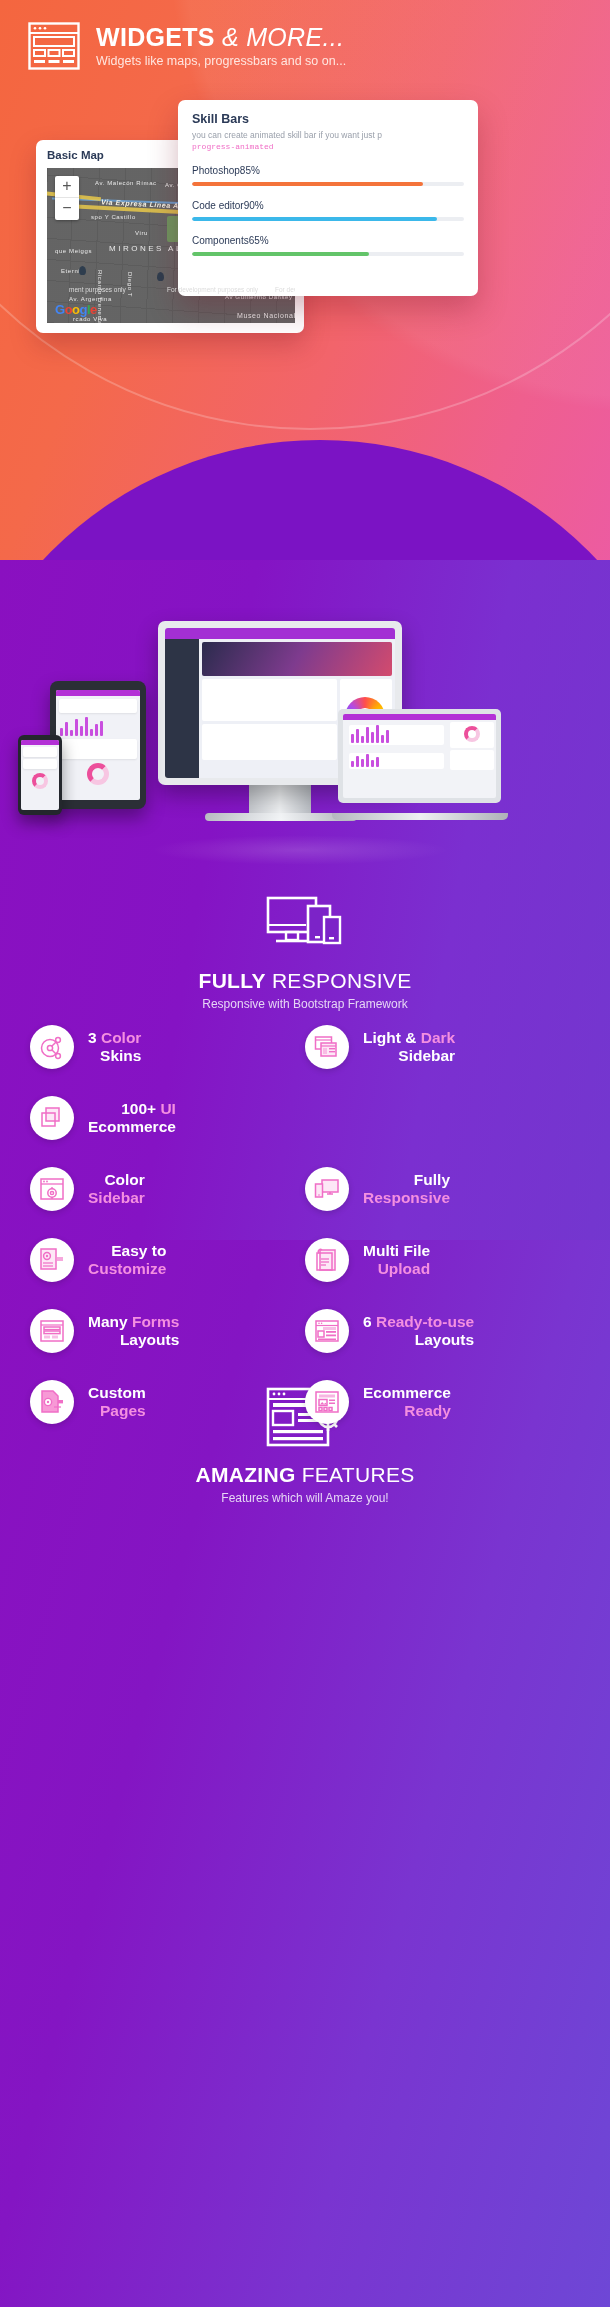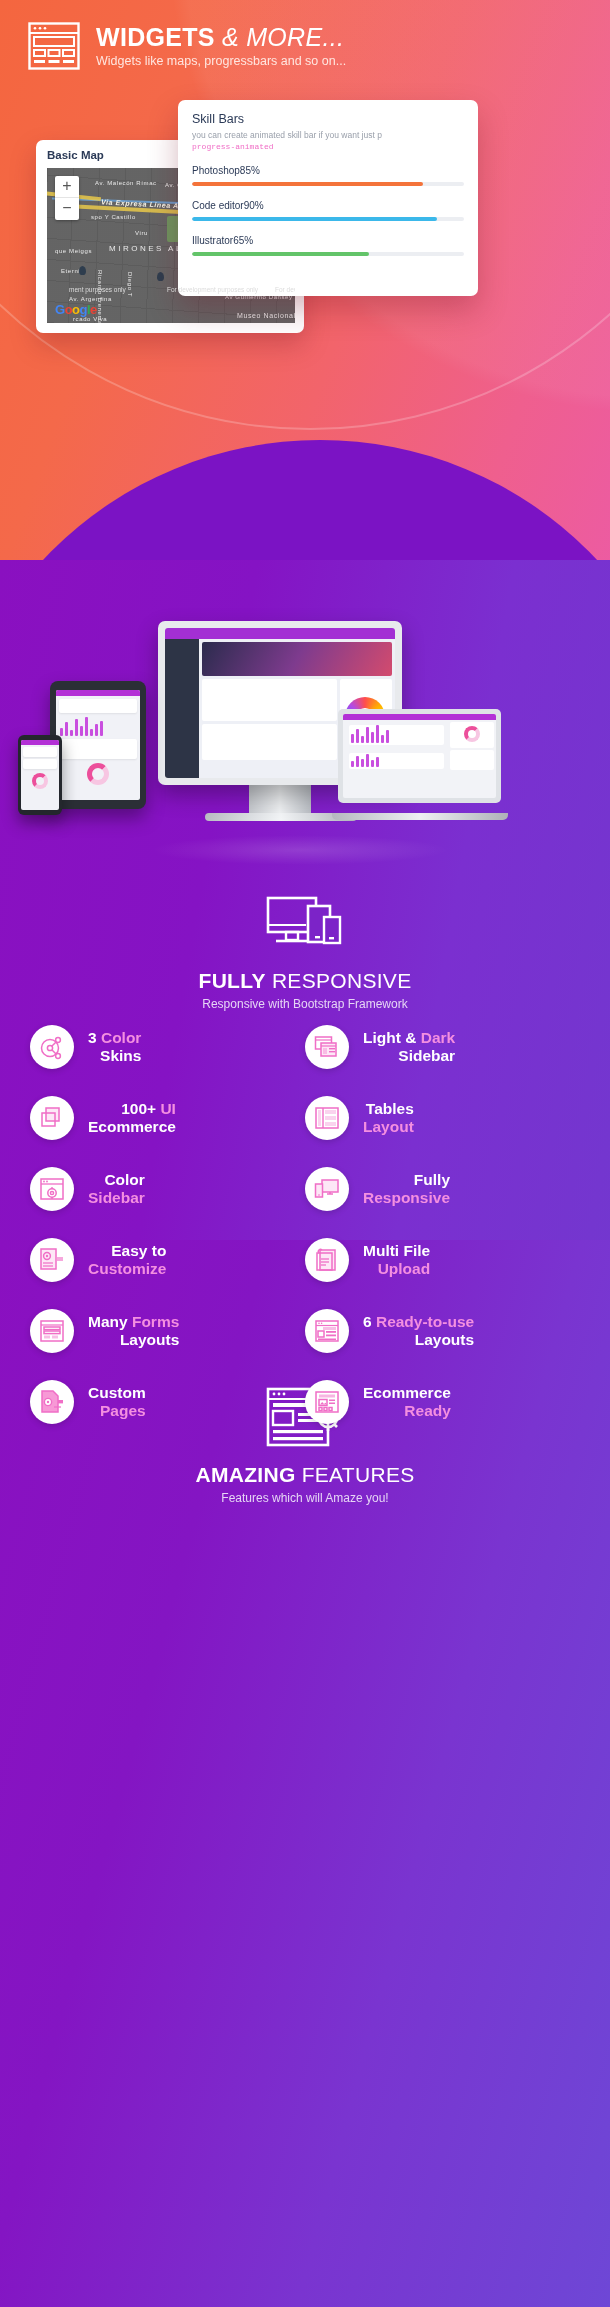--- a/index.html
+++ b/index.html
@@ -67,21 +67,21 @@
   .dev-note{ position:absolute; color:#dcdcdc; font-size:6.5px; white-space:nowrap; z-index:3;}
   .glogo{ position:absolute; left:8px; bottom:6px; font-size:13px; font-weight:bold; letter-spacing:-.5px; z-index:5;}
   .glogo i{font-style:normal;}
 
   
   .skill-card{
     position:absolute; left:178px; top:100px; width:300px; height:196px;
     background:#fff; border-radius:7px; box-shadow:0 14px 30px rgba(120,20,40,.3);
     padding:12px 14px; overflow:hidden;
   }
-  .skill-title{ font-size:12.5px; font-weight:normal; color:#2b3a57; }
+  .skill-title{ font-size:12.5px; font-weight:bold; color:#2b3a57; }
   .skill-desc{ font-size:8.5px; color:#9aa0ab; margin-top:4px; line-height:1.35; }
   .skill-code{ font-family:"Liberation Mono", monospace; font-size:8px; color:#f06ec6; margin-top:1px;}
   .skill-row{ margin-top:14px; }
   .skill-label{ font-size:10px; color:#2b3a57; }
   .skill-track{ margin-top:6px; height:4px; background:#eceef2; border-radius:3px; overflow:hidden;}
   .skill-fill{ height:100%; border-radius:3px; }
 
   
   .resp-sec{ position:absolute; left:0; top:560px; width:610px; height:720px;
     background:linear-gradient(100deg,#8a10c0 0%,#8513c4 35%,#7b2fd0 70%,#7337cf 100%); }
@@ -224,21 +224,21 @@
             <div class="skill-fill" id="sf0" style="width: 85%; background: rgb(244, 115, 58);"></div>
           </div>
       </div>
       <div class="skill-row">
         <div class="skill-label"><span>Code editor</span><span>90%</span></div>
         <div class="skill-track">
             <div class="skill-fill" id="sf1" style="width: 90%; background: rgb(59, 184, 234);"></div>
           </div>
       </div>
       <div class="skill-row">
-        <div class="skill-label"><span>Illustrator</span><span>65%</span></div>
+        <div class="skill-label"><span>Components</span><span>65%</span></div>
         <div class="skill-track">
             <div class="skill-fill" id="sf2" style="width: 65%; background: rgb(99, 196, 105);"></div>
           </div>
       </div>
     </div>
 
     <div class="curve-bottom"></div>
   </div>
 
   <div class="resp-sec"></div>
@@ -413,36 +413,20 @@
             <svg width="26" height="26" viewBox="0 0 26 26">
               <rect x="7" y="3" width="13" height="13" fill="#fde7f6" stroke="#f06ec6" stroke-width="1.5"></rect>
               <rect x="3" y="8" width="13" height="13" fill="none" stroke="#f06ec6" stroke-width="1.5"></rect>
             </svg>
           </div>
           <div class="ftext">
             <span class="l1"><span class="w">100+ </span><span class="pink">UI</span></span>
             <span class="l2"><span class="w">Ecommerce</span></span>
           </div>
         </div>
-        <div class="fitem">
-          <div class="fcircle">
-            <svg width="26" height="26" viewBox="0 0 26 26">
-              <rect x="2" y="3" width="22" height="20" fill="none" stroke="#f06ec6" stroke-width="1.5"></rect>
-              <line x1="9" y1="3" x2="9" y2="23" stroke="#f06ec6" stroke-width="1.4"></line>
-              <rect x="4" y="5" width="3" height="16" fill="#f06ec6" opacity=".3"></rect>
-              <rect x="11" y="5" width="11" height="4" fill="#f06ec6" opacity=".3"></rect>
-              <rect x="11" y="11" width="11" height="4" fill="#f06ec6" opacity=".3"></rect>
-              <rect x="11" y="17" width="11" height="4" fill="#f06ec6" opacity=".3"></rect>
-            </svg>
-          </div>
-          <div class="ftext">
-            <span class="l1"><span class="w">Tables</span></span>
-            <span class="l2"><span class="pink">Layout</span></span>
-          </div>
-        </div>
       </div>
       <div class="frow">
         <div class="fitem">
           <div class="fcircle">
             <svg width="26" height="26" viewBox="0 0 26 26">
               <rect x="2" y="3" width="22" height="20" fill="none" stroke="#f06ec6" stroke-width="1.5"></rect>
               <line x1="2" y1="8" x2="24" y2="8" stroke="#f06ec6" stroke-width="1.3"></line>
               <circle cx="5" cy="5.5" r=".9" fill="#f06ec6"></circle>
               <circle cx="8" cy="5.5" r=".9" fill="#f06ec6"></circle>
               <circle cx="13" cy="17" r="4.2" fill="none" stroke="#f06ec6" stroke-width="1.5"></circle>

